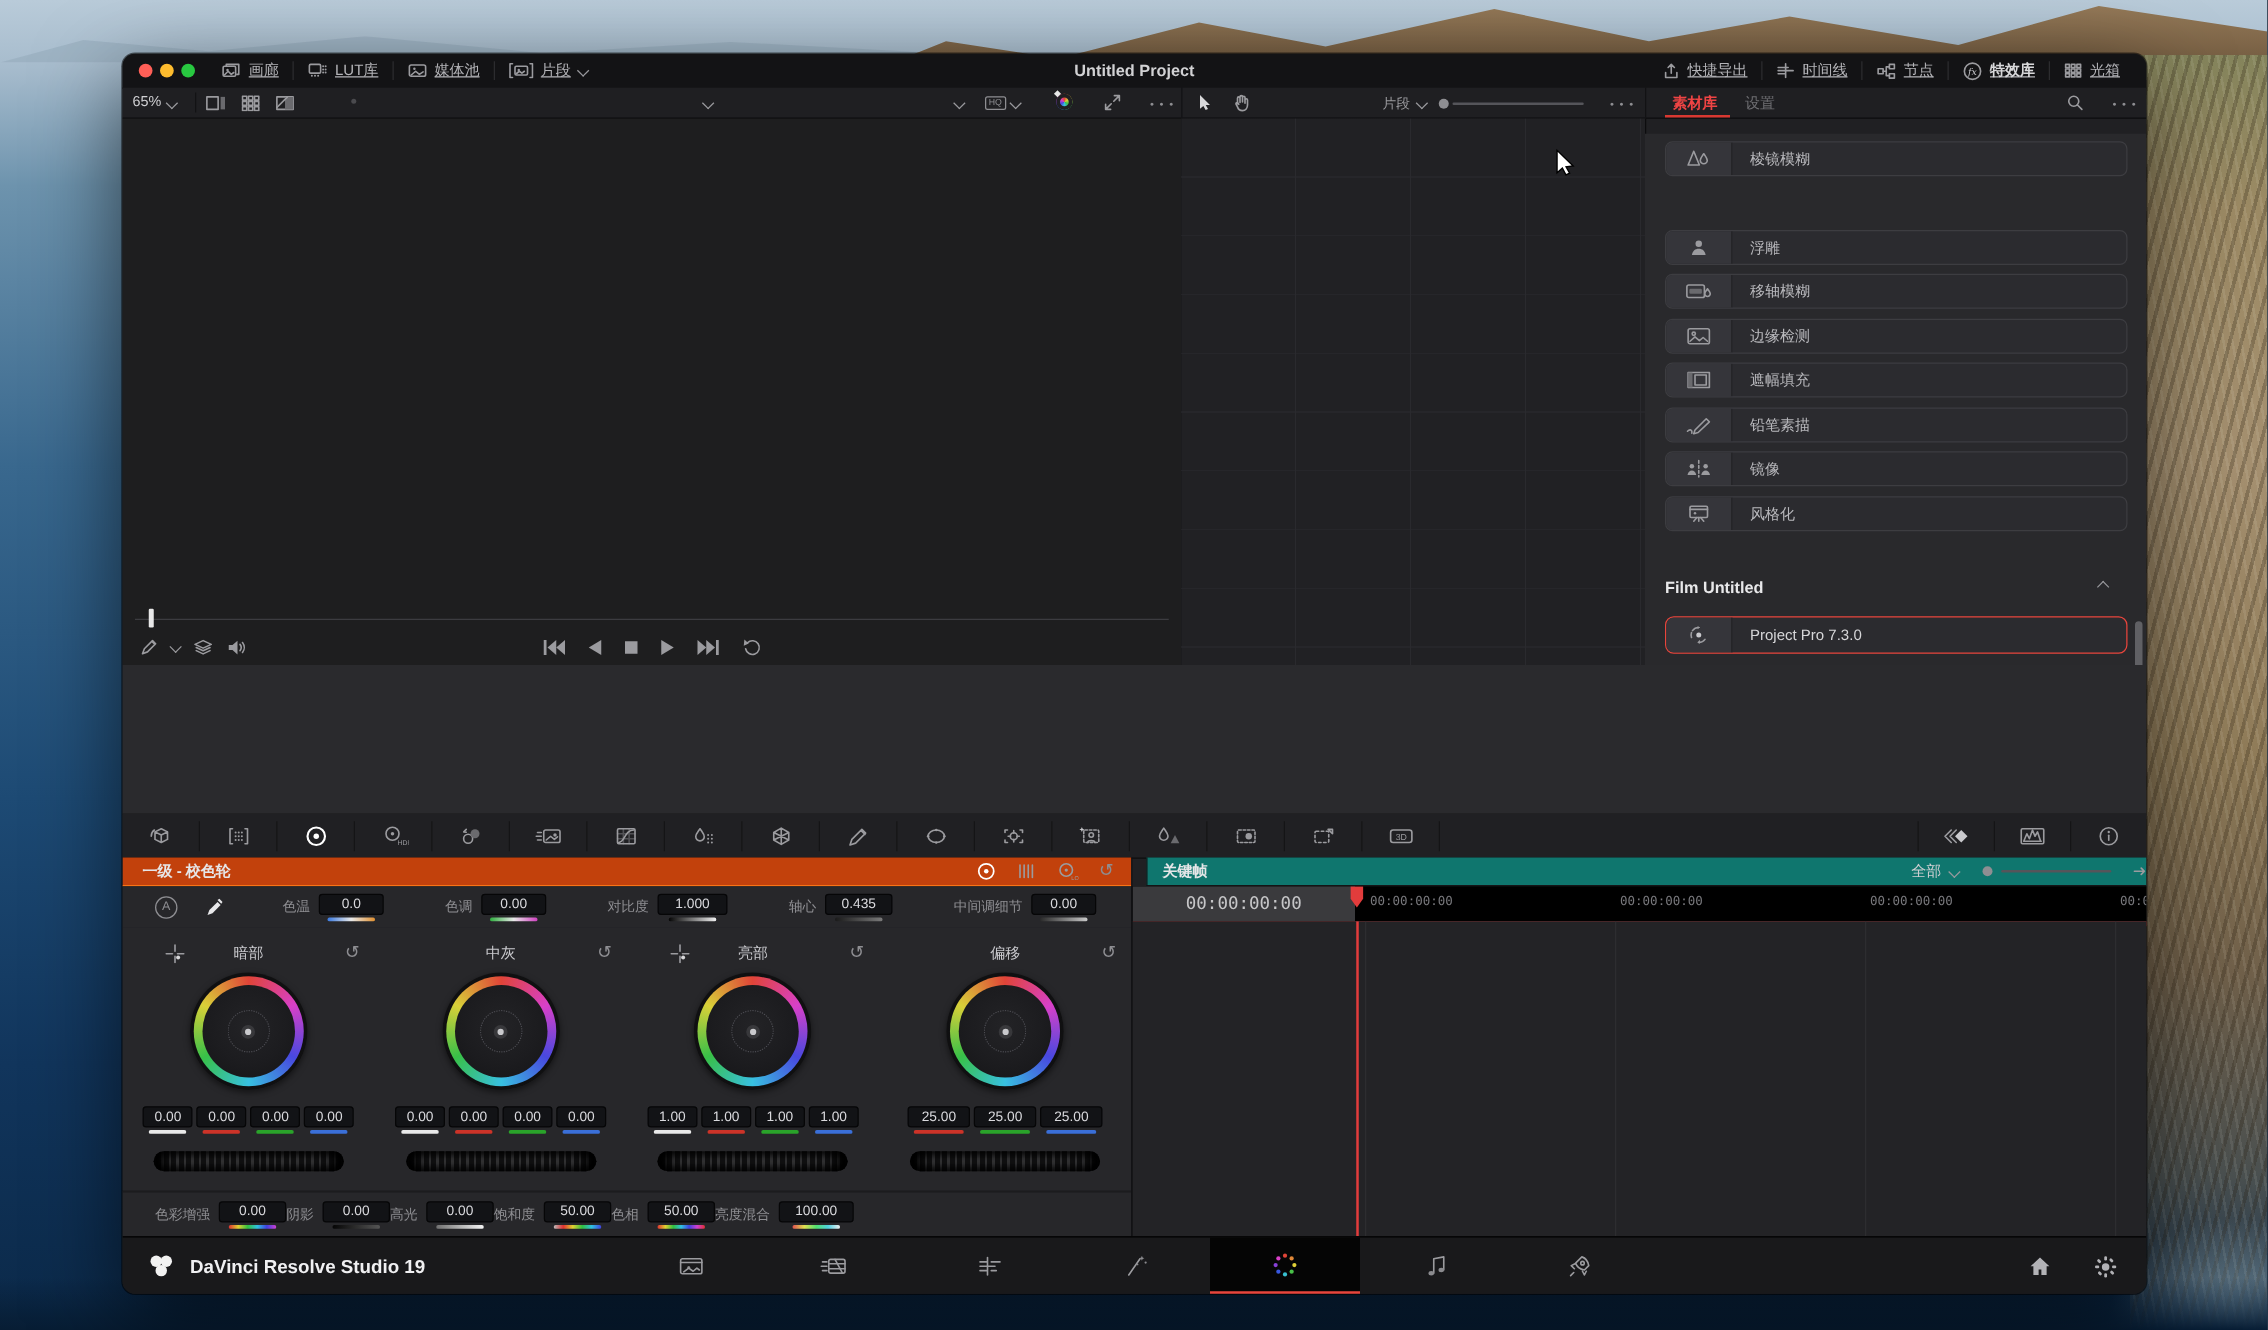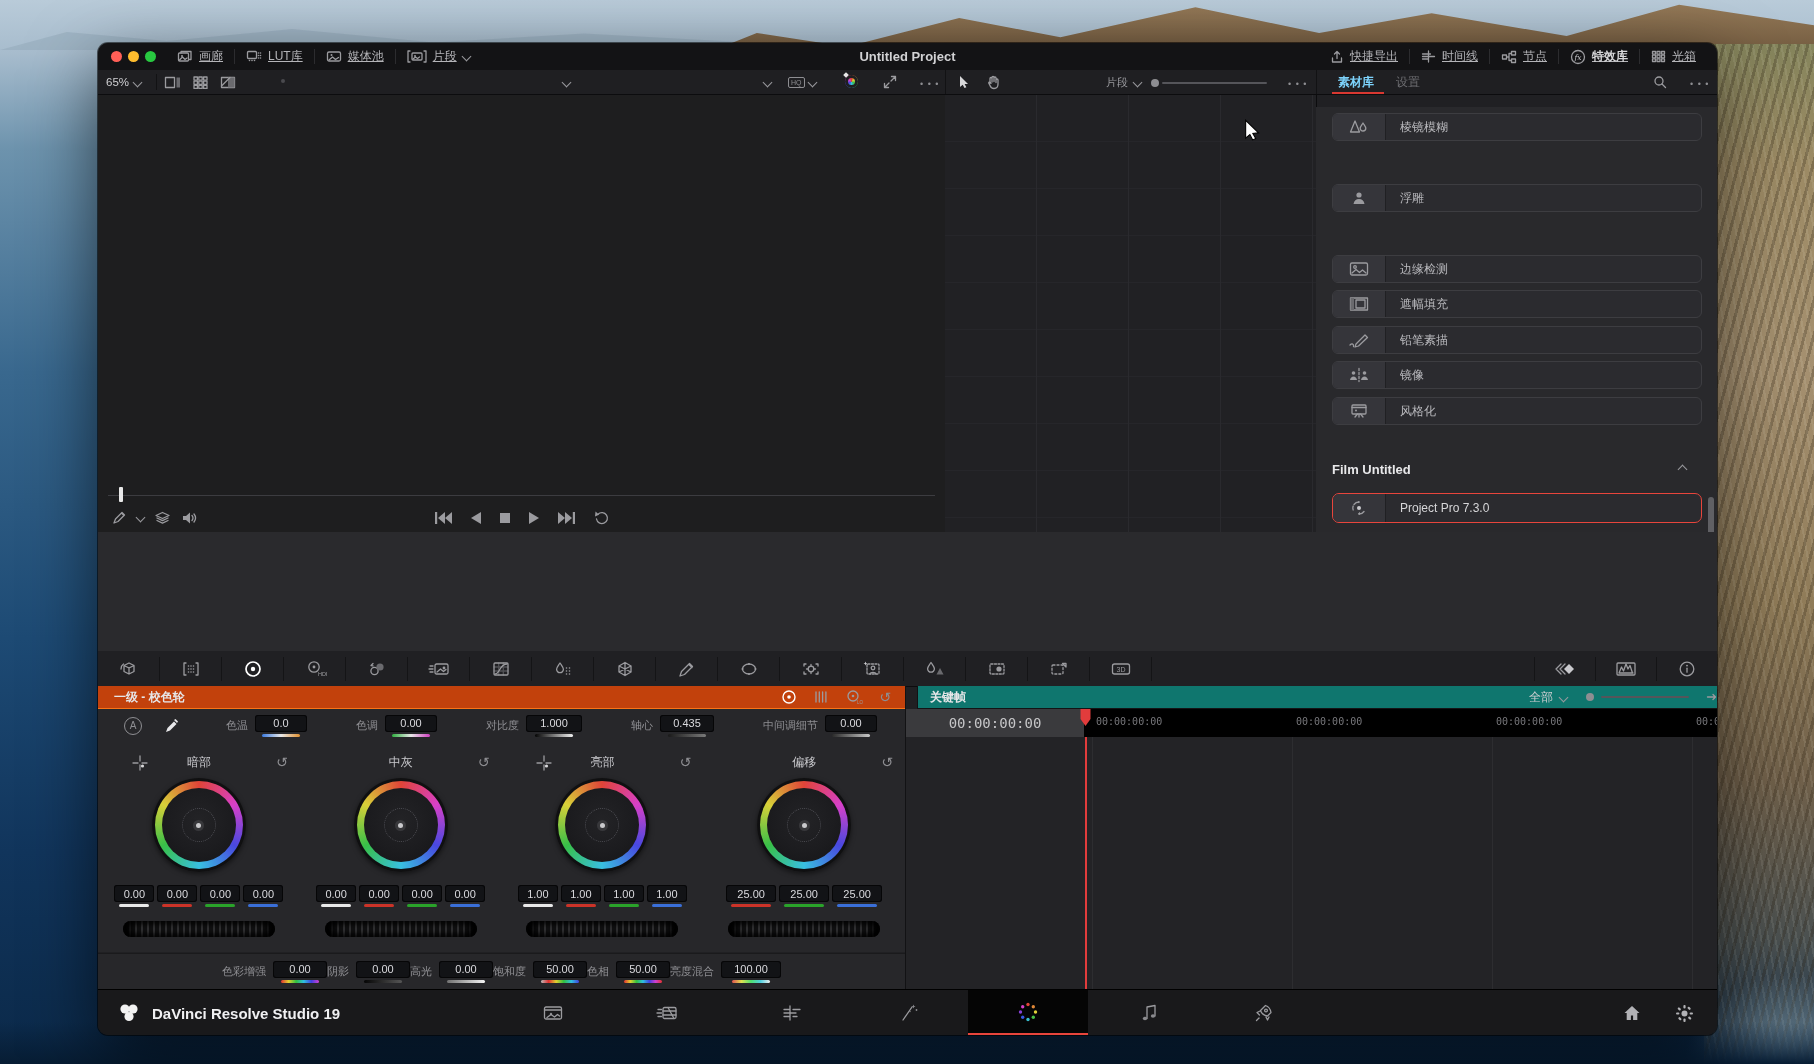--- a/index.html
+++ b/index.html
@@ -79,21 +79,21 @@
           background:conic-gradient(from 0deg,#e04438,#d840c8 60deg,#4848e0 120deg,#38c0e0 180deg,#38c048 240deg,#d8d038 300deg,#e04438 360deg);}
   .wdisc{position:absolute;inset:7px;border-radius:50%;background:radial-gradient(circle at 50% 44%,#232326 0%,#1c1c1f 55%,#151517 100%);}
   .dotring{position:absolute;inset:27px;border:1px dotted #4c4c52;border-radius:50%;}
   .wcenter{position:absolute;left:50%;top:50%;width:5px;height:5px;margin:-2.5px 0 0 -2.5px;background:#c9c9cc;border-radius:50%;
            box-shadow:0 0 0 3px rgba(190,190,195,.14);}
   .vrow{display:flex;gap:3px;margin-top:13px;}
   .mwheel{margin-top:14px;width:152px;height:16px;border-radius:8px;
           background:repeating-linear-gradient(90deg,#3c3c3e 0 2px,#141415 2px 6px);
           box-shadow:inset 0 4px 7px rgba(0,0,0,.85),inset 0 -4px 7px rgba(0,0,0,.85),inset 14px 0 10px -7px #000,inset -14px 0 10px -7px #000;}
   .bparams{position:absolute;left:0;top:910px;width:807px;height:36px;background:#27272a;border-top:1px solid #1a1a1c;
-           display:flex;align-items:center;justify-content:center;padding:0 26px;box-sizing:border-box;}
+           display:flex;align-items:center;justify-content:flex-start;padding:0 26px;box-sizing:border-box;}
   
   .kruler{position:absolute;left:807px;top:666px;width:812px;height:28px;background:#000000;border-left:1px solid #121214;border-bottom:4px solid #ef4444;overflow:hidden;}
   .ktc{position:absolute;left:0;top:0;width:178px;height:100%;background:#3a3a3d;display:flex;align-items:center;justify-content:center;
        color:#c6c6c8;font-size:14px;font-family:"DejaVu Sans Mono",monospace;}
   .krlabel{position:absolute;top:7px;color:#77777b;font-size:10px;font-family:"DejaVu Sans Mono",monospace;white-space:nowrap;}
   .ktracks{position:absolute;left:807px;top:694px;width:812px;height:252px;background:#232326;border-left:1px solid #121214;overflow:hidden;}
   .kgrid{position:absolute;top:0;bottom:0;width:1px;background:#2d2d30;}
   .kplayline{position:absolute;left:179px;top:0;bottom:0;width:2px;background:#e23c3c;}
   .kflag{position:absolute;left:172px;top:0;width:15px;height:18px;}
   
@@ -281,21 +281,21 @@
       </svg>
     <div class="flex ab" style="left:1008px;top:0;height:24px;gap:6px;">
       <span>片段</span>
       <span class="chev"></span>
     </div>
     <div class="ab" style="left:1053px;top:9px;width:8px;height:8px;border-radius:50%;background:#8e8e92;"></div>
     <div class="ab" style="left:1064px;top:12px;width:105px;height:2px;background:#55555a;border-radius:1px;"></div>
     <span class="dots ab" style="left:1190px;top:7px;"></span>
     <div class="ab vline" style="left:1218px;top:0;height:24px;"></div>
     <div class="flex ab" style="left:1240px;top:0;height:24px;">
-      <span style="color:#7dd3fc;font-size:12px;font-weight:bold;">素材库</span>
+      <span style="color:#ef4444;font-size:12px;font-weight:bold;">素材库</span>
     </div>
     <div class="ab redline" style="left:1234px;top:22px;width:52px;"></div>
     <div class="flex ab" style="left:1298px;top:0;height:24px;">
       <span style="color:#6e6e72;font-size:12px;">设置</span>
     </div>
     <svg class="ab" style="left:1555px;top:5px;" width="14" height="14" viewBox="0 0 14 14">
         <circle class="sic" cx="6" cy="6" r="4"></circle>
         <path class="sic" d="M9 9l3.5 3.5"></path>
       </svg>
     <span class="dots ab" style="left:1592px;top:7px;"></span>
@@ -363,20 +363,30 @@
         <div class="lbl">棱镜模糊</div>
       </div>
       <div class="ecard" style="top:77px;">
         <div class="cell">
             <svg width="18" height="16" viewBox="0 0 18 16">
               <circle fill="#9b9b9f" cx="9" cy="5" r="2.6"></circle>
               <path fill="#9b9b9f" d="M3.5 14c.6-3.4 2.6-5 5.5-5s4.9 1.6 5.5 5z"></path>
             </svg>
           </div>
         <div class="lbl">浮雕</div>
+      </div>
+      <div class="ecard" style="top:112px;">
+        <div class="cell">
+            <svg width="22" height="16" viewBox="0 0 22 16">
+              <rect class="sic" x="1.5" y="3" width="14" height="10" rx="1.5"></rect>
+              <rect fill="#6a6a6e" x="3.5" y="6" width="10" height="4" rx="1"></rect>
+              <path class="sic" d="M18 6c1.2 1.8 2.2 2.8 2.2 4a2.2 2.2 0 1 1-4.4 0c0-1.2 1-2.2 2.2-4z"></path>
+            </svg>
+          </div>
+        <div class="lbl">移轴模糊</div>
       </div>
       <div class="ecard" style="top:148px;">
         <div class="cell">
             <svg width="20" height="16" viewBox="0 0 20 16">
               <rect class="sic" x="1.5" y="2" width="17" height="12" rx="1.5"></rect>
               <circle class="sic" cx="6" cy="6" r="1.3"></circle>
               <path class="sic" d="M3 12l4-3.5 3.5 3 3-2.5 3.5 3"></path>
             </svg>
           </div>
         <div class="lbl">边缘检测</div>

